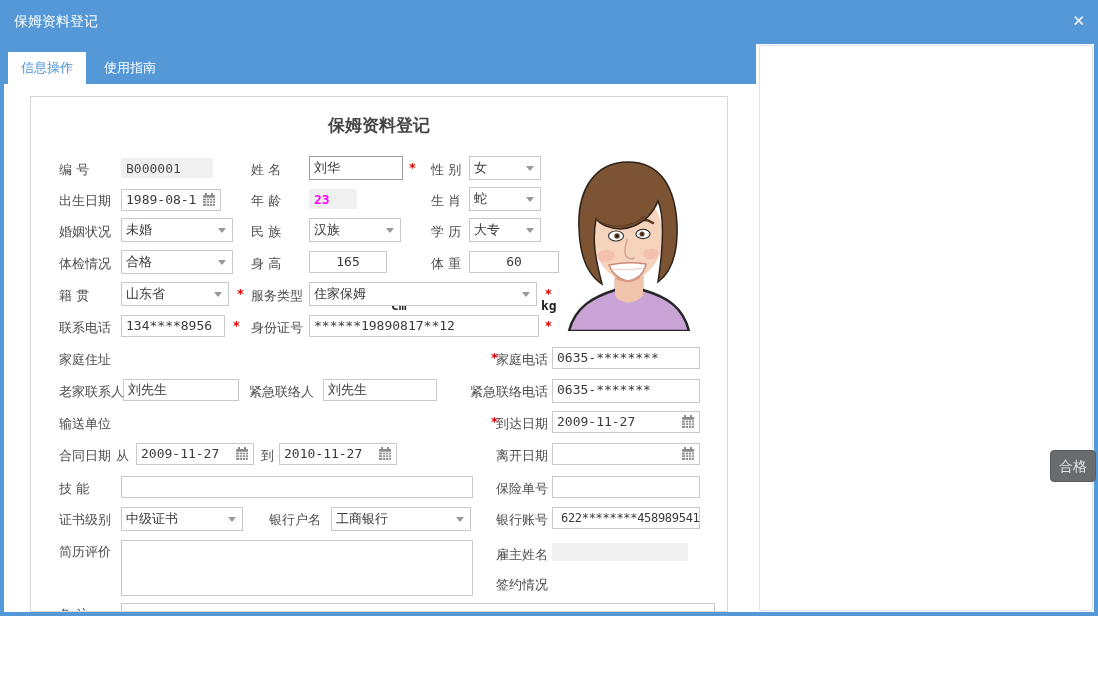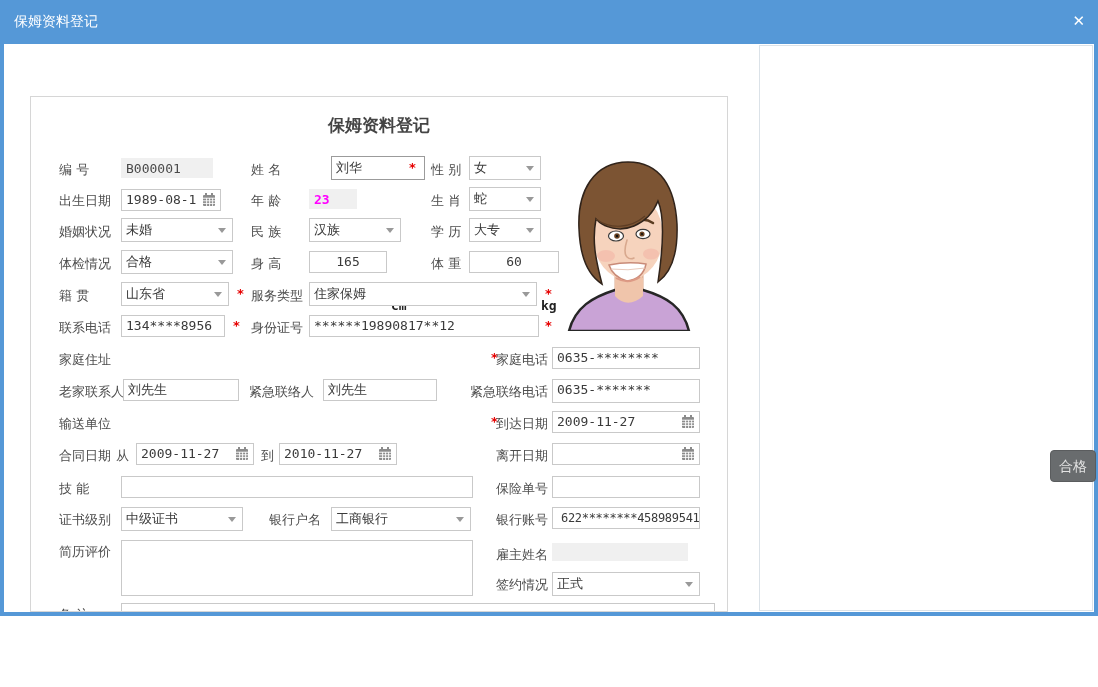--- a/index.html
+++ b/index.html
@@ -33,21 +33,21 @@
   .form-title { position:absolute; left:0; top:17px; width:100%; text-align:center;
                 font-size:17px; font-weight:bold; color:#444; }
 
   .lbl { position:absolute; font-size:13px; color:#4d4d4d; white-space:nowrap; }
   .lbl.r { text-align:right; }
   .box { position:absolute; border:1px solid #c9c9c9; background:#fff;
          font-family:"DejaVu Sans Mono",monospace; font-size:13px; color:#3a3a3a;
          padding:1px 4px; line-height:18px; white-space:nowrap; overflow:hidden; }
   .box.h24 { line-height:20px; }
   .ro  { border-color:transparent; background:#f0f0f0; color:#4a4a4a; }
-  .focus { border-color:#9b9b9b;margin-left:22px; }
+  .focus { border-color:#9b9b9b; }
   .num { text-align:center; }
   .age { color:#ff00ff; font-weight:bold; }
   .sel { padding-right:18px; cursor:pointer; }
   .arr { position:absolute; right:6px; top:50%; margin-top:-2px; width:0; height:0;
          border-left:4px solid transparent; border-right:4px solid transparent;
          border-top:5px solid #999; }
   .cal { position:absolute; right:4px; top:50%; margin-top:-7px; cursor:pointer; }
   .req { position:absolute; color:#e60000; font-weight:bold; font-size:13px; }
   .unit { position:absolute; font-family:"DejaVu Sans Mono",monospace; font-size:13px;
           font-weight:bold; color:#222;margin-top:44px; }
@@ -65,20 +65,24 @@
 <div class="stage">
   <div class="dialog">
 
     <div class="titlebar">
       <span class="dlg-title">保姆资料登记</span>
       <span class="close">✕</span>
     </div>
 
     <div class="body">
 
+      <div class="tabstrip">
+        <div class="tab active">信息操作</div>
+        <div class="tab">使用指南</div>
+      </div>
 
       <div class="right-panel"></div>
 
       <div class="form-panel">
         <div class="form-title">保姆资料登记</div>
 
         <span class="lbl" style="left:28px;top:64px">编 号</span>
         <div class="box ro" style="left:90px;top:61px;width:92px;height:20px"><span>B000001</span></div>
         <span class="lbl" style="left:220px;top:64px">姓 名</span>
         <div class="box focus h24" style="left:278px;top:59px;width:94px;height:24px"><span>刘华</span></div>
@@ -193,21 +197,20 @@
         <span class="lbl" style="left:238px;top:414px">银行户名</span>
         <div class="box sel h24" style="left:300px;top:410px;width:140px;height:24px"><span>工商银行</span><i class="arr"></i></div>
         <span class="lbl r" style="left:440px;top:414px;width:77px">银行账号</span>
         <div class="box" style="left:521px;top:410px;width:148px;height:22px;font-size:12px;padding:1px 8px;letter-spacing:-0.3px"><span>622********458989541</span></div>
 
         <span class="lbl" style="left:28px;top:446px">简历评价</span>
         <div class="box" style="left:90px;top:443px;width:352px;height:56px"><span></span></div>
         <span class="lbl r" style="left:440px;top:449px;width:77px">雇主姓名</span>
         <div class="box ro" style="left:521px;top:446px;width:136px;height:18px"><span></span></div>
         <span class="lbl r" style="left:440px;top:479px;width:77px">签约情况</span>
-        <div class="box sel h24" style="left:521px;top:475px;width:148px;height:24px"><span>正式</span><i class="arr"></i></div>
 
         <span class="lbl" style="left:28px;top:509px">备 注</span>
         <div class="box" style="left:90px;top:506px;width:594px;height:22px"><span></span></div>
 
         <div class="portrait">
           <svg width="135" height="173" viewBox="0 0 135 173">
             <path d="M54,108 L82,108 L82,140 C72,149 62,149 54,140 Z" fill="#f0c5ab" stroke="#d9a88c" stroke-width="1"></path>
             <path d="M8,173 C14,149 32,139 54,132 L82,132 C106,139 122,149 128,173 Z" fill="#c9a3d6" stroke="#262626" stroke-width="2.5"></path>
             <path d="M54,120 L82,120 L82,138 C72,147 62,147 54,138 Z" fill="#f0c5ab"></path>
             <ellipse cx="67" cy="78" rx="35" ry="44" fill="#f6d3bd"></ellipse>

